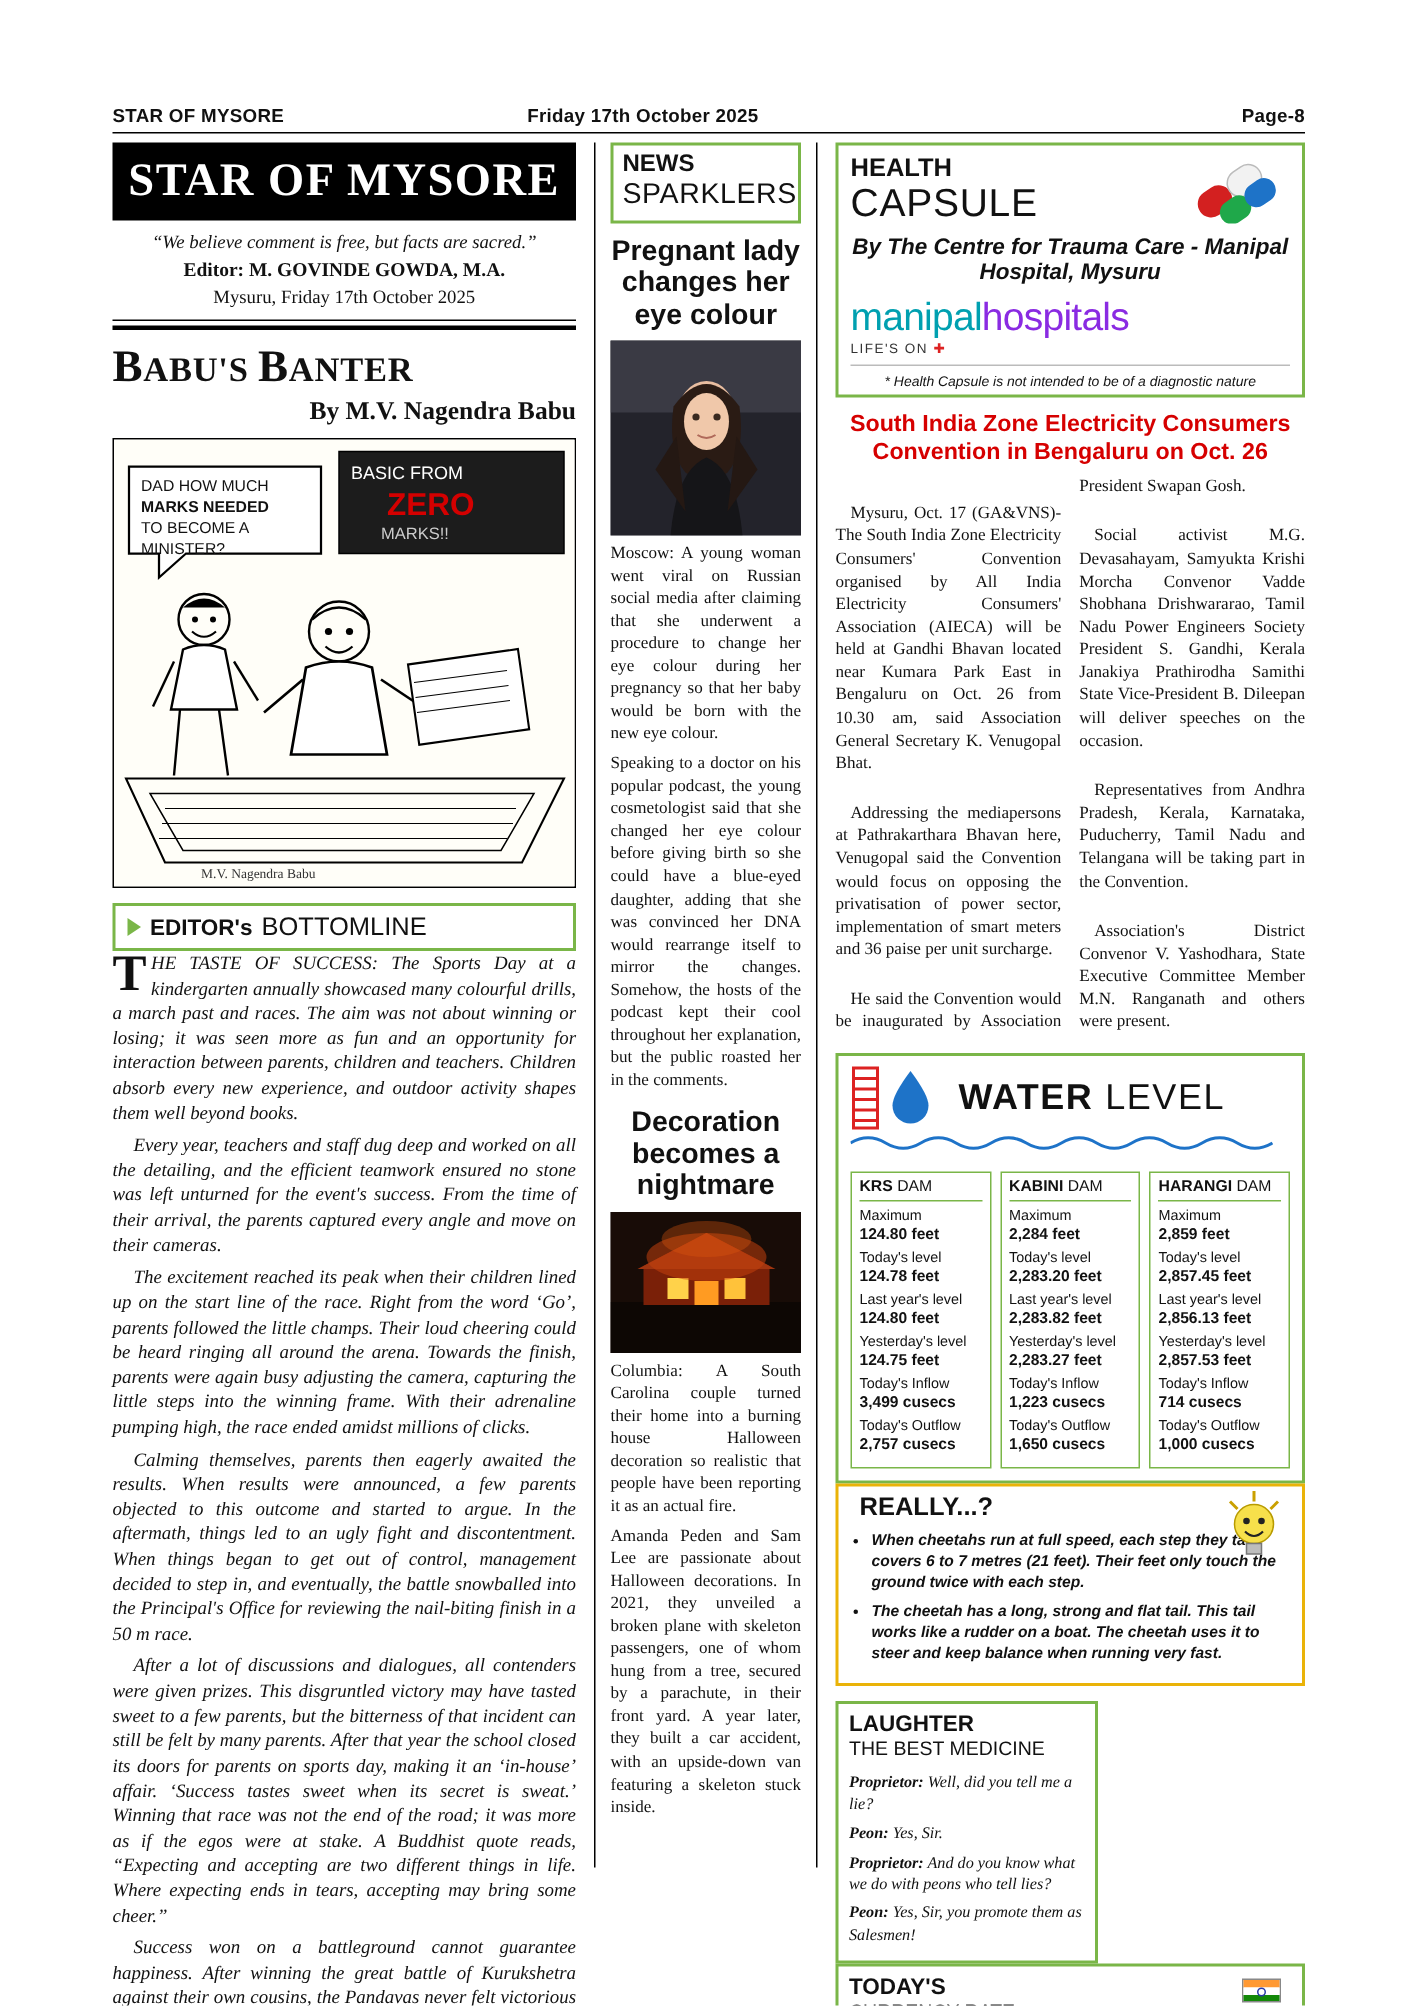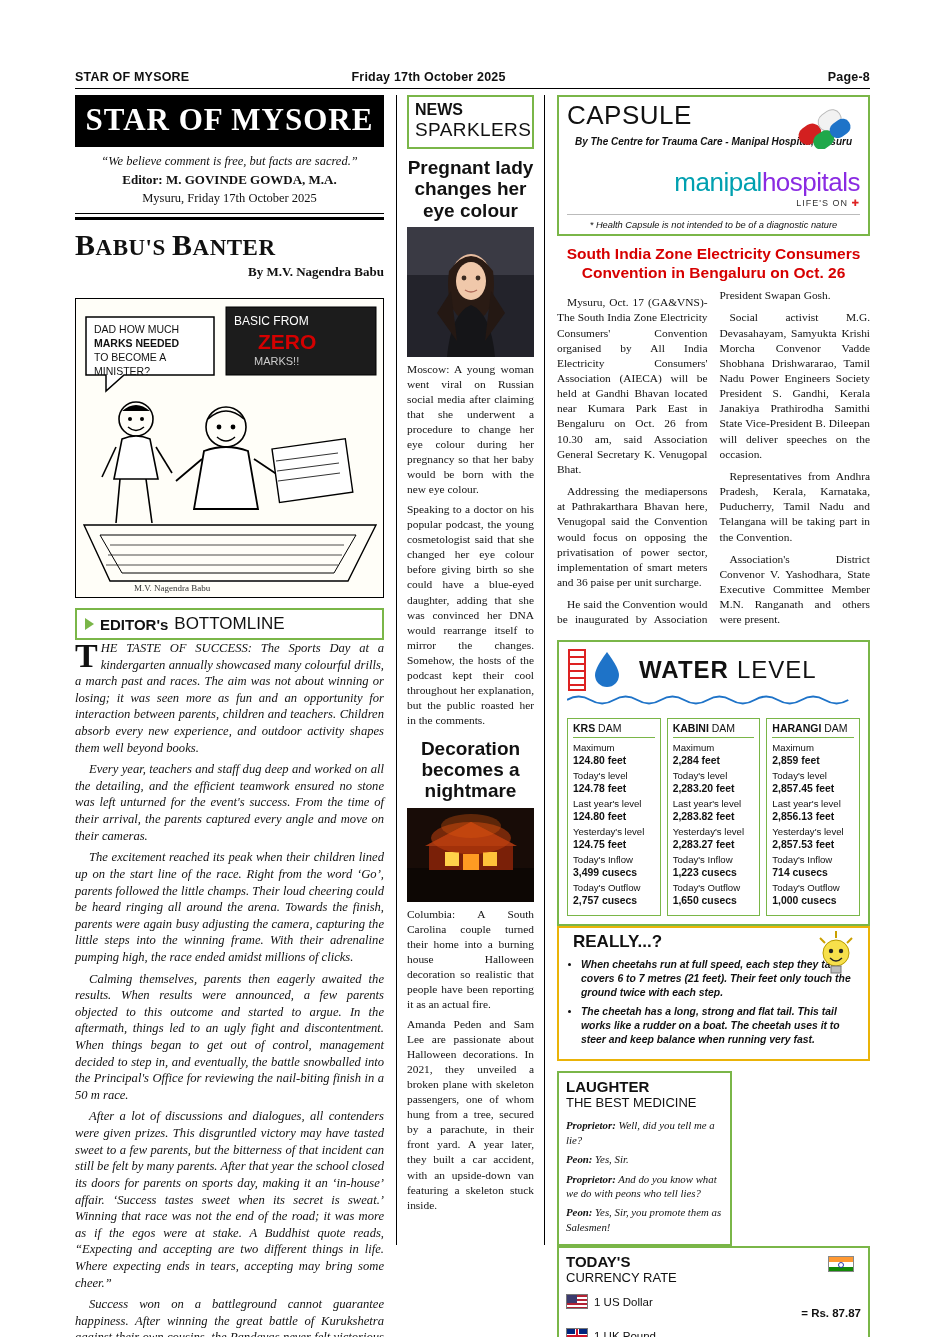--- a/index.html
+++ b/index.html
@@ -43,21 +43,21 @@
   .editorline { text-align:center; font-size:13px; font-weight:bold; margin-top:3px;}
   .placeline { text-align:center; font-size:12.5px; margin-top:3px; }
   .hr-thin { border-top:1px solid #000; margin:7px 0 0 0;}
   .hr-thick { border-top:3px solid #000; margin:3px 0 8px 0;}
 
   .banter-title {
     font-family:"Liberation Serif", serif;
     font-size:30px; font-weight:bold; letter-spacing:.5px;
   }
   .banter-title .sc { font-size:23px; }
-  .banter-by { text-align:right; font-weight:bold; font-size:13px; margin:2px 0 18px 0;}
+  .banter-by { text-align:right; font-weight:bold; font-size:17px; margin:2px 0 8px 0;}
 
   .cartoon {
     width:100%; height:300px; border:1px solid #000; background:#fdfdfb;
     position:relative; overflow:hidden;
   }
   .cartoon svg { display:block; }
 
   .editors-bar {
     margin-top:10px;
     border:2px solid #7ab648;
@@ -93,35 +93,35 @@
   .col2 .txt { font-size:11.4px; line-height:1.32; text-align:justify; margin-top:5px;}
   .col2 .txt p { margin:0 0 5px 0; }
 
   
   .health-box { border:2px solid #7ab648; padding:5px 8px 4px 8px; position:relative; }
   .health-box .h1 { font-family:"Liberation Sans", sans-serif; font-weight:bold; font-size:17px; }
   .health-box .h2 { font-family:"Liberation Sans", sans-serif; font-size:26px; letter-spacing:.5px; line-height:1; }
   .capsule-art { position:absolute; right:8px; top:8px; }
   .health-body { font-family:"Liberation Sans", sans-serif; font-size:10.6px; line-height:1.35; margin-top:8px;}
   .health-body b { font-size:10.8px; }
-  .health-credit { font-family:"Liberation Sans", sans-serif; font-style:italic; font-weight:bold; font-size:10px; text-align:center; margin:8px 0 20px 0;}
-  .mh-logo { text-align:right; margin:6px 0 2px 0; }
+  .health-credit { font-family:"Liberation Sans", sans-serif; font-style:italic; font-weight:bold; font-size:15px; text-align:center; margin:8px 0 6px 0;}
+  .mh-logo { text-align:left; margin:6px 0 2px 0; }
   .mh-logo .mh1 { font-family:"Liberation Sans", sans-serif; font-size:26px; color:#00a0b0; letter-spacing:-.5px;}
   .mh-logo .mh1 span { color:#8a2be2; }
   .mh-logo .mh2 { font-family:"Liberation Sans", sans-serif; font-size:9px; letter-spacing:1px; color:#333; }
   .mh-logo .mh2 i { color:#d22; font-style:normal; }
   .health-note { font-family:"Liberation Sans", sans-serif; font-size:9.3px; font-style:italic; text-align:center; border-top:1px solid #bbb; margin-top:6px; padding-top:5px;}
 
   .red-head {
     color:#d60000; font-family:"Liberation Sans", sans-serif;
     font-weight:bold; font-size:15.5px; text-align:center; line-height:1.2;
     margin:9px 0 6px 0;
   }
   .two-col { column-count:2; column-gap:12px; font-size:11.4px; line-height:1.33; text-align:justify;}
-  .two-col p { margin:7px 0 5px 0; text-indent:10px;}
+  .two-col p { margin:18px 0 5px 0; text-indent:10px;}
 
   .water-box { border:2px solid #7ab648; margin-top:10px; padding:6px 8px 8px 8px; }
   .water-title { display:flex; align-items:center; gap:8px; }
   .water-title .wt1 { font-family:"Liberation Sans", sans-serif; font-weight:bold; font-size:24px; letter-spacing:1px;}
   .water-title .wt2 { font-family:"Liberation Sans", sans-serif; font-size:24px; letter-spacing:1px;}
   .dams { display:flex; gap:6px; margin-top:8px; }
   .dam { flex:1; border:1px solid #7ab648; padding:3px 5px 5px 5px; }
   .dam .dname { font-family:"Liberation Sans", sans-serif; font-size:10.5px; border-bottom:1px solid #7ab648; padding-bottom:3px; margin-bottom:4px;}
   .dam .dname b { font-size:10.5px; }
   .dam .row { font-family:"Liberation Sans", sans-serif; font-size:9.6px; line-height:1.25; margin-bottom:3px;}
@@ -292,20 +292,21 @@
       <div class="txt">
         <p>Columbia: A South Carolina couple turned their home into a burning house Halloween decoration so realistic that people have been reporting it as an actual fire.</p>
         <p>Amanda Peden and Sam Lee are passionate about Halloween decorations. In 2021, they unveiled a broken plane with skeleton passengers, one of whom hung from a tree, secured by a parachute, in their front yard. A year later, they built a car accident, with an upside-down van featuring a skeleton stuck inside.</p>
 
       </div>
     </div>
 
     <div class="col col3">
 
       <div class="health-box">
+        <div class="h1">HEALTH</div>
         <div class="h2">CAPSULE</div>
         <div class="capsule-art">
           <svg width="78" height="44" viewBox="0 0 78 44">
             <g transform="rotate(-35 40 22)">
               <rect x="14" y="12" width="24" height="18" rx="9" fill="#d32020"></rect>
               <rect x="38" y="12" width="24" height="18" rx="9" fill="#f2f2f2" stroke="#bbb"></rect>
             </g>
             <g transform="rotate(-35 44 26)">
               <rect x="26" y="24" width="22" height="16" rx="8" fill="#1fa84a"></rect>
               <rect x="46" y="24" width="22" height="16" rx="8" fill="#1e73c8"></rect>

